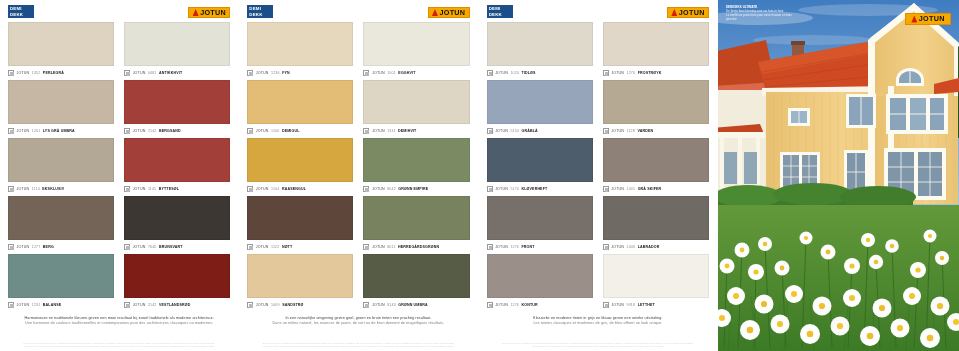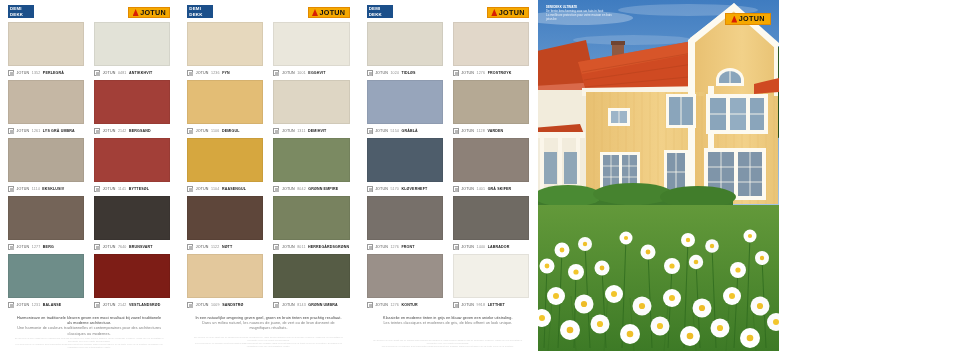--- a/index.html
+++ b/index.html
@@ -2,21 +2,21 @@
 <html><head>
 <meta charset="utf-8">
 <style>
   * { box-sizing: border-box; margin: 0; padding: 0; }
   html, body {
     width: 959px; height: 351px;
     background: #ffffff;
     font-family: "Liberation Sans", sans-serif;
     overflow: hidden;
   }
-  #root { position: relative; width: 779px; height: 351px; display: flex; }
+  #root { position: relative; width: 959px; height: 351px; display: flex; }
 
   
   .panel {
     position: relative;
     width: 239.5px;
     height: 351px;
     background: #ffffff;
     padding: 0 6px;
     border-right: 1px solid #ffffff;
     display: flex;

